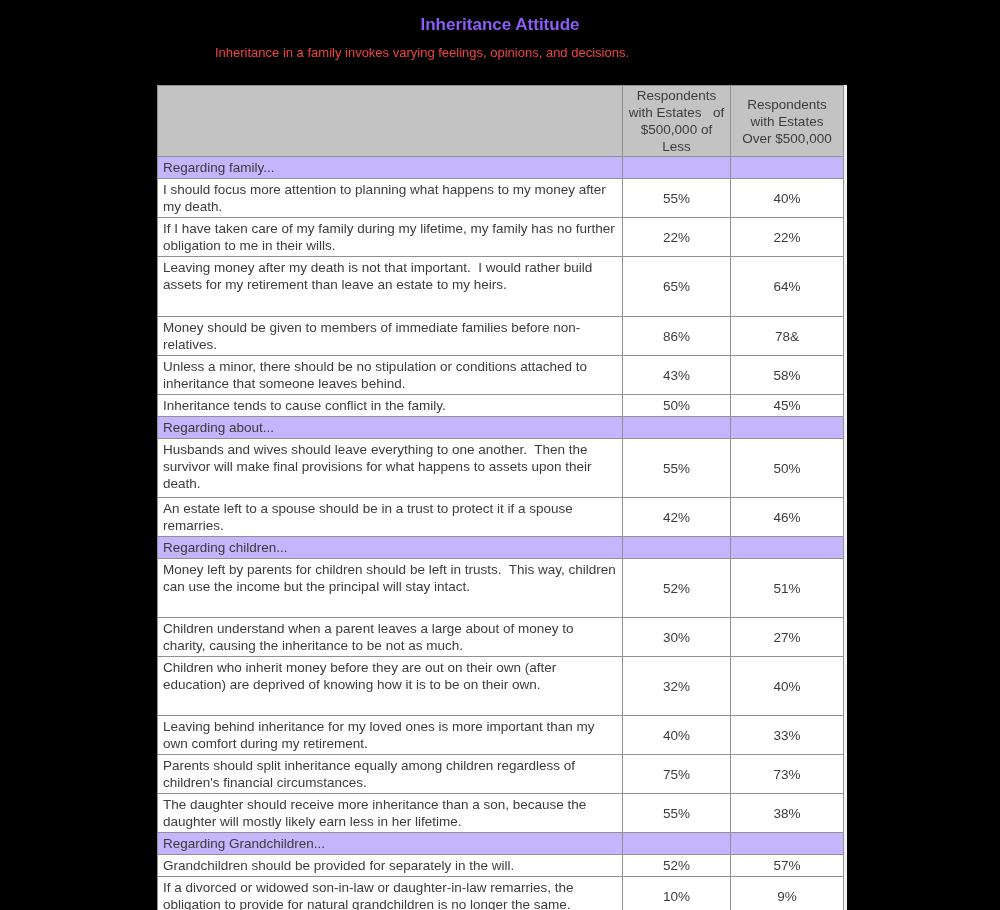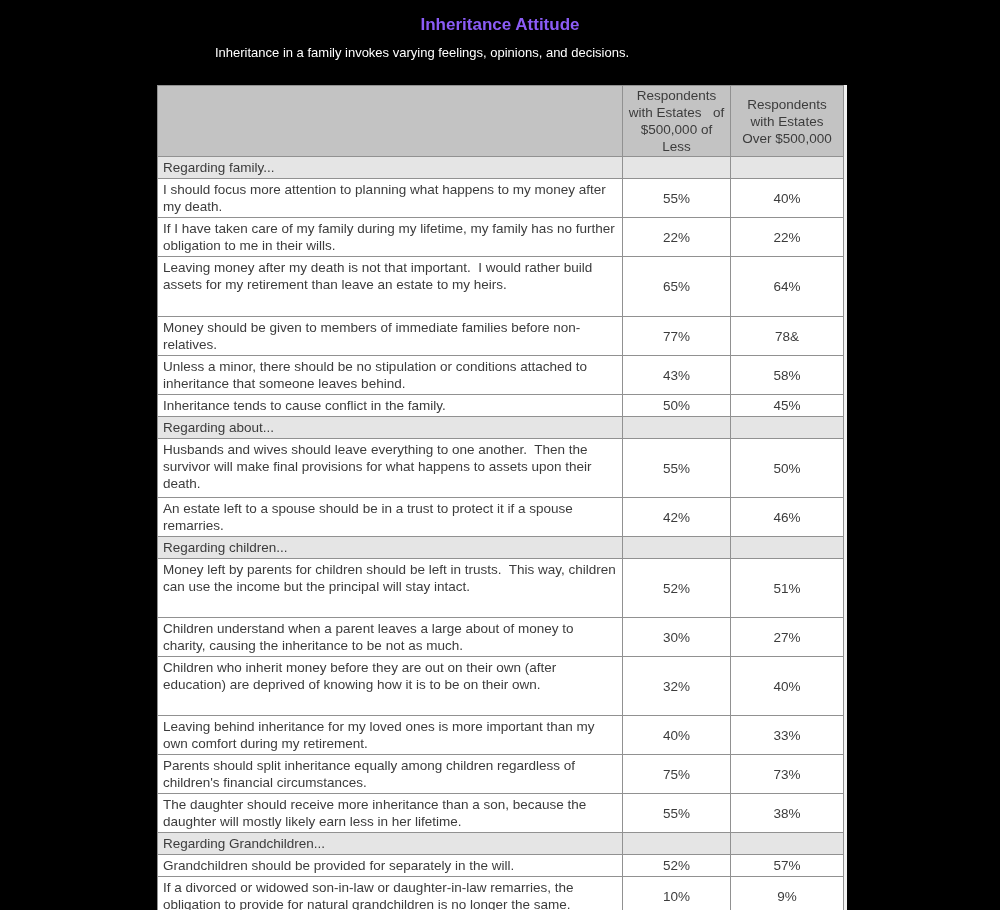--- a/index.html
+++ b/index.html
@@ -25,21 +25,21 @@
     font-weight: bold;
     color: #8b5cf6;
   }
   .subtitle {
     position: absolute;
     top: 45px;
     left: 0;
     width: 844px;
     text-align: center;
     font-size: 13px;
-    color: #ffffff;
+    color: #ef4444;
   }
   .table-frame {
     position: absolute;
     left: 157px;
     top: 85px;
     background: #f2f2f2;
     padding: 0 3px 3px 0;
   }
   table.att-table {
     border-collapse: collapse;
@@ -69,21 +69,21 @@
     vertical-align: top;
     padding: 2px 5px;
     white-space: pre-wrap;
   }
   td.val {
     text-align: center;
     vertical-align: middle;
     padding: 1px 2px;
   }
   tr.section td {
-    background: #e5e5e5;
+    background: #c4b5fd;
   }
 </style>
 </head>
 <body>
 
 <div class="page">
   <div class="title">Inheritance Attitude</div>
   <div class="subtitle">Inheritance in a family invokes varying feelings, opinions, and decisions.</div>
 
   <div class="table-frame">
@@ -120,21 +120,21 @@
             <td class="val">22%</td>
             <td class="val">22%</td>
           </tr>
           <tr style="height: 60px;">
             <td class="stmt">Leaving money after my death is not that important.  I would rather build assets for my retirement than leave an estate to my heirs.</td>
             <td class="val">65%</td>
             <td class="val">64%</td>
           </tr>
           <tr style="height: 39px;">
             <td class="stmt">Money should be given to members of immediate families before non-relatives.</td>
-            <td class="val">77%</td>
+            <td class="val">86%</td>
             <td class="val">78&amp;</td>
           </tr>
           <tr style="height: 38px;">
             <td class="stmt">Unless a minor, there should be no stipulation or conditions attached to inheritance that someone leaves behind.</td>
             <td class="val">43%</td>
             <td class="val">58%</td>
           </tr>
           <tr style="height: 16px;">
             <td class="stmt">Inheritance tends to cause conflict in the family.</td>
             <td class="val">50%</td>

